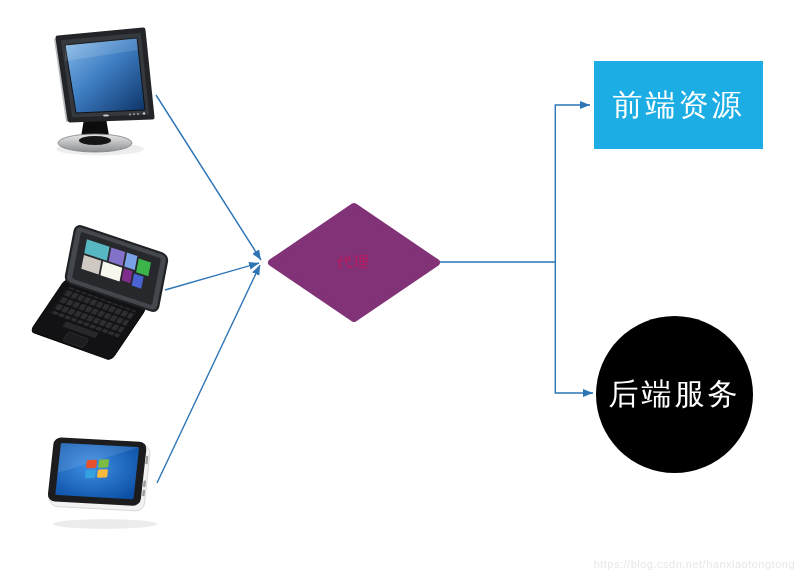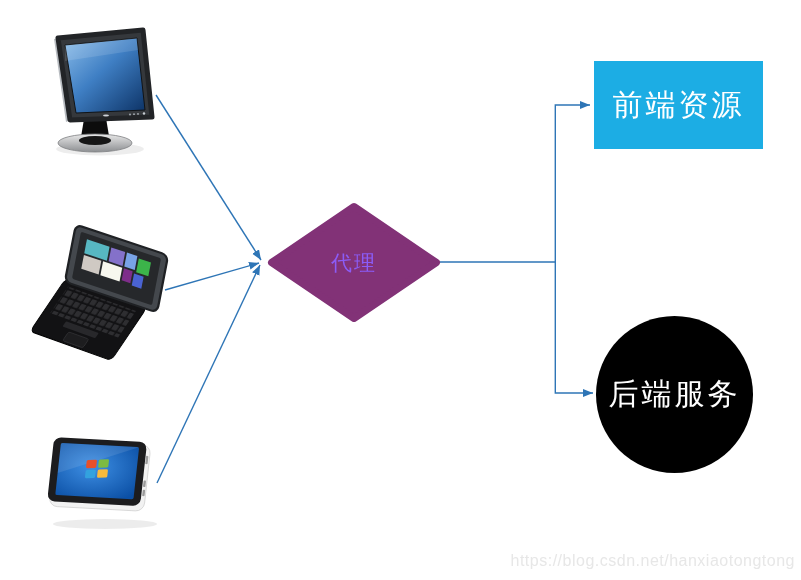--- a/index.html
+++ b/index.html
@@ -8,23 +8,23 @@
   .abs{position:absolute;}
   svg{display:block;}
   .layer{position:absolute;left:0;top:0;}
   .node-label-serif{font-family:"Liberation Serif","DejaVu Serif",serif;color:#fff;
           font-size:30px;letter-spacing:3px;white-space:nowrap;}
   .frontend-node{position:absolute;left:594px;top:61px;width:169px;height:88px;
           background:#1CADE4;display:flex;align-items:center;justify-content:center;}
   .backend-node{position:absolute;left:596px;top:316px;width:157px;height:157px;
           background:#000000;border-radius:50%;display:flex;align-items:center;justify-content:center;}
   .proxy-label{position:absolute;left:271px;top:204px;width:166px;height:117px;
-          display:flex;align-items:center;justify-content:center;color:#8b5cf6;
-          font-size:21px;letter-spacing:2px;}
-  .watermark{position:absolute;right:6px;bottom:10px;color:#E7E7E7;font-size:16px;
+          display:flex;align-items:center;justify-content:center;color:#be185d;
+          font-size:15px;letter-spacing:2px;}
+  .watermark{position:absolute;right:6px;bottom:10px;color:#E7E7E7;font-size:11px;
           letter-spacing:.5px;}
 </style>
 </head>
 <body>
 
 <div class="canvas">
 
   <svg class="layer" width="801" height="580" viewBox="0 0 801 580">
     <defs>
       <marker id="arr" markerUnits="userSpaceOnUse" markerWidth="11" markerHeight="9" refX="10" refY="4" orient="auto">

